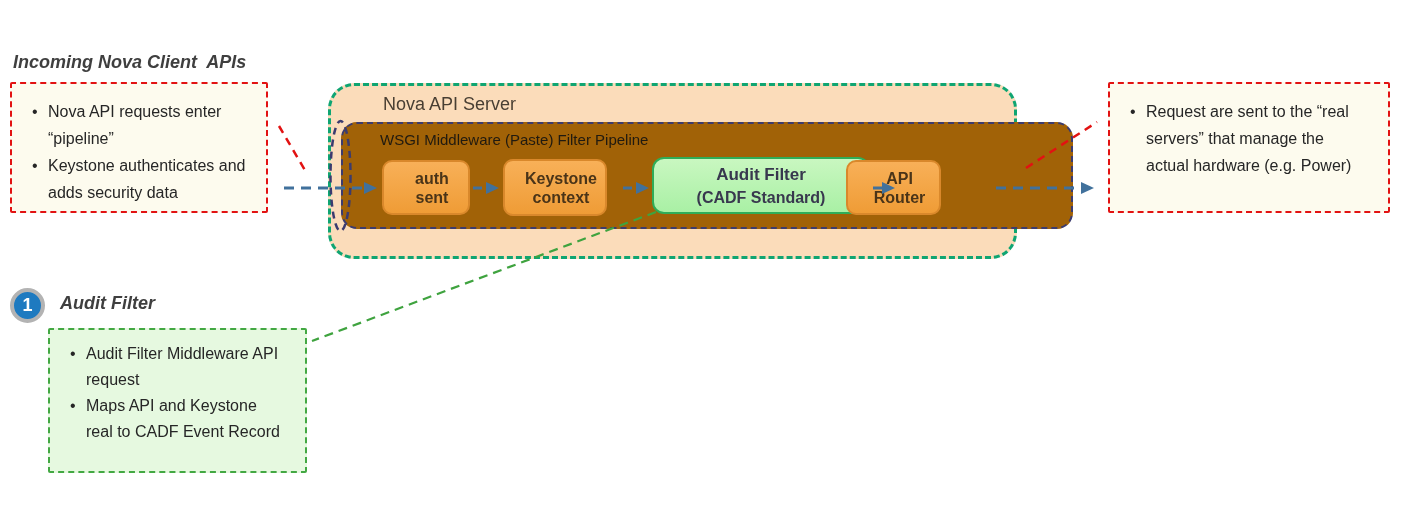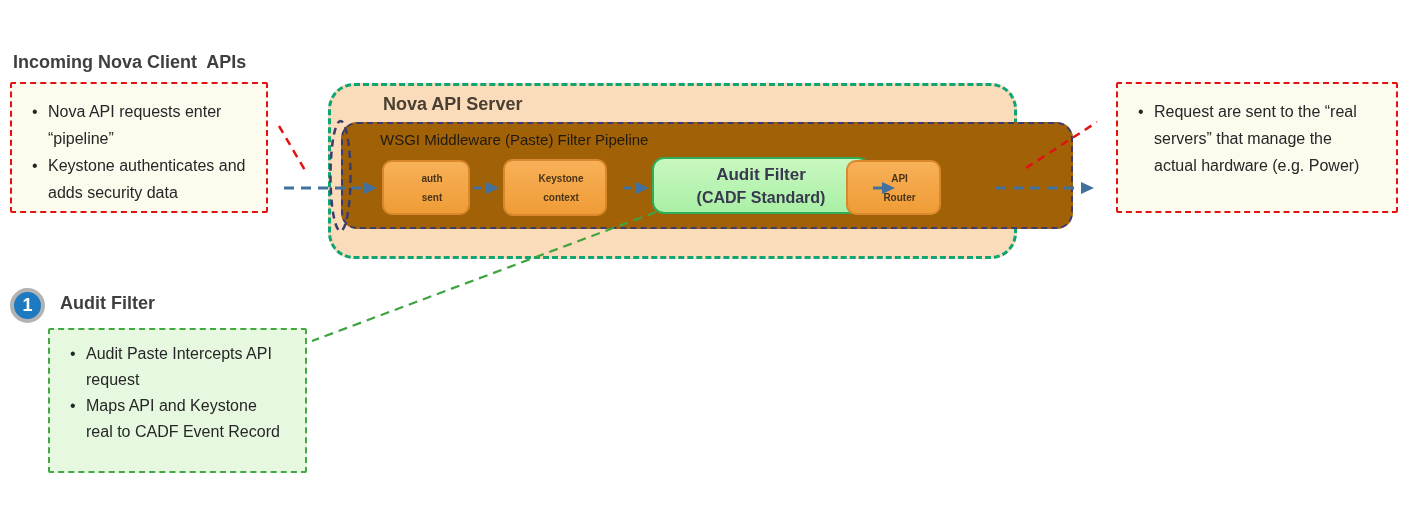--- a/index.html
+++ b/index.html
@@ -1,39 +1,39 @@
 <!DOCTYPE html>
 <html><head>
 <meta charset="utf-8">
 <style>
   html,body{margin:0;padding:0;background:#ffffff;}
   body{font-family:"Liberation Sans","DejaVu Sans",sans-serif;}
   .canvas{position:relative;width:1402px;height:506px;background:#ffffff;overflow:hidden;}
 
-  .heading{position:absolute;font-size:18px;font-weight:700;color:#3f3f3f;white-space:pre-wrap;}
+  .heading{position:absolute;font-size:18px;font-weight:700;color:#3f3f3f;white-space:pre-wrap;font-style:italic;}
 
   .note{position:absolute;box-sizing:border-box;border:2px dashed #e21212;background:#fdfbee;border-radius:2px;}
   .note.green{border-color:#43a843;background:#e6f9e0;}
   .note ul{margin:0;padding:14px 8px 0 14px;list-style:none;}
   .note li{position:relative;padding-left:22px;font-size:16px;line-height:27px;color:#262626;}
   .note.green li{line-height:26px;}
   .note li::before{content:"\2022";position:absolute;left:6px;color:#262626;}
 
   .nova{position:absolute;left:328px;top:83px;width:689px;height:176px;box-sizing:border-box;
         border:3px dashed #0fa572;border-radius:26px;background:#fbdcba;}
-  .nova-title{position:absolute;left:52px;top:8px;font-size:18px;font-weight:700;color:#493f33;}
+  .nova-title{position:absolute;left:52px;top:8px;font-size:18px;font-weight:400;color:#493f33;}
 
   .wsgi{position:absolute;left:341px;top:122px;width:732px;height:107px;box-sizing:border-box;
         border:2.5px dashed #3b3b6f;border-radius:16px;background:#a16207;}
   .wsgi-title{position:absolute;left:37px;top:7px;font-size:15px;color:#201a10;}
 
   .node{position:absolute;box-sizing:border-box;display:flex;flex-direction:column;align-items:center;
         justify-content:center;text-align:center;}
   .node.orange{background:linear-gradient(#f8b058,#ef9c36);border:2px solid #d9882b;border-radius:10px;
-        color:#4a3418;font-weight:700;font-size:10px;line-height:19px;padding-left:12px;}
+        color:#4a3418;font-weight:700;font-size:16px;line-height:19px;padding-left:12px;}
   .node.greenbox{background:linear-gradient(#c9f7c0,#a9f0a5);border:2px solid #2fad58;border-radius:12px;
         color:#38384e;}
   .node.greenbox .l1{font-size:17px;font-weight:600;line-height:24px;}
   .node.greenbox .l2{font-size:16px;font-weight:600;line-height:21px;}
 
   .badge{position:absolute;left:10px;top:288px;width:27px;height:27px;border-radius:50%;
          background:#1e7ac0;border:4px solid #b3b3b3;color:#ffffff;font-size:18px;font-weight:700;
          display:flex;align-items:center;justify-content:center;}
 
   .overlay{position:absolute;left:0;top:0;pointer-events:none;}
@@ -44,21 +44,21 @@
 <div class="canvas">
 
   <div class="heading" style="left:13px;top:52px;">Incoming Nova Client  APIs</div>
   <div class="note" style="left:10px;top:82px;width:258px;height:131px;">
     <ul>
       <li style="max-width:206px;">Nova API requests enter “pipeline”</li>
       <li style="max-width:206px;">Keystone authenticates and adds security data</li>
     </ul>
   </div>
 
-  <div class="note" style="left:1108px;top:82px;width:282px;height:131px;margin-left:8px;">
+  <div class="note" style="left:1108px;top:82px;width:282px;height:131px;">
     <ul>
       <li style="max-width:212px;">Request are sent to the “real servers” that manage the actual hardware (e.g. Power)</li>
     </ul>
   </div>
 
   <div class="nova">
     <div class="nova-title">Nova API Server</div>
   </div>
 
   <div class="wsgi">
@@ -79,21 +79,21 @@
   </div>
   <div class="node orange" style="left:846px;top:160px;width:95px;height:55px;">
     <span>API</span>
     <span>Router</span>
   </div>
 
   <div class="badge">1</div>
   <div class="heading" style="left:60px;top:293px;">Audit Filter</div>
   <div class="note green" style="left:48px;top:328px;width:259px;height:145px;">
     <ul style="padding-top:11px;">
-      <li style="max-width:196px;">Audit Paste Intercepts API request</li>
+      <li style="max-width:196px;">Audit Filter Middleware API request</li>
       <li style="max-width:196px;">Maps API and Keystone real to CADF Event Record</li>
     </ul>
   </div>
 
   <svg class="overlay" width="1402" height="506" viewBox="0 0 1402 506">
     <defs>
       <marker id="bluehead" markerUnits="userSpaceOnUse" markerWidth="16" markerHeight="14" refX="2" refY="7" orient="auto">
         <path d="M2,1 L15,7 L2,13 Z" fill="#41719c"></path>
       </marker>
     </defs>

